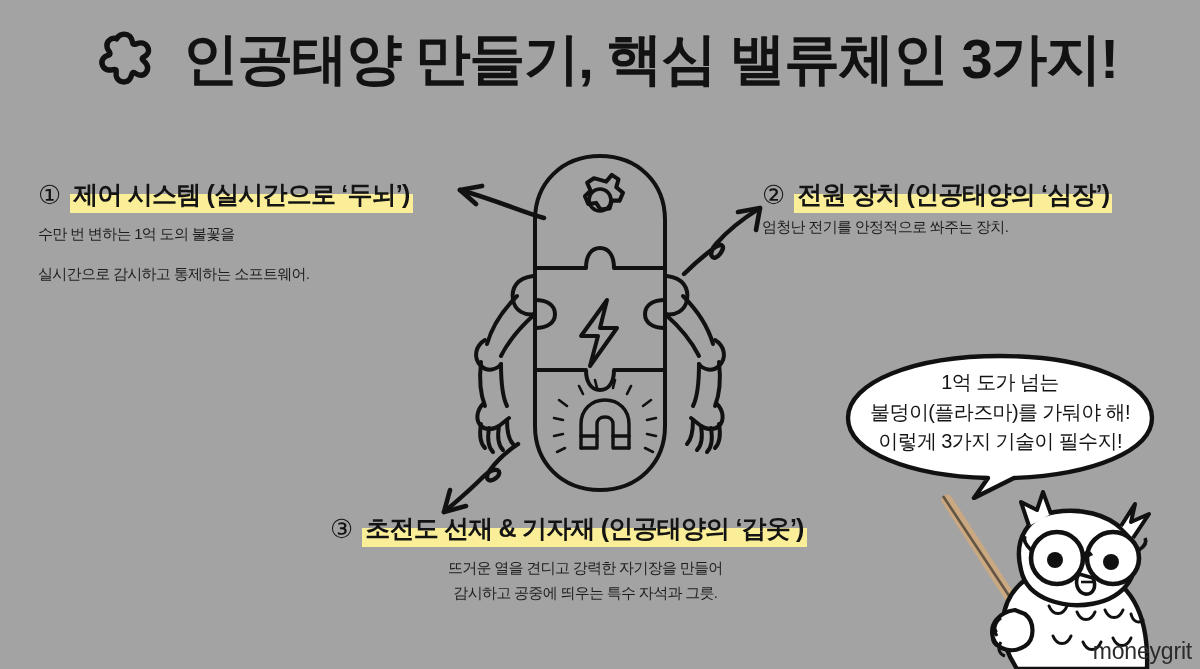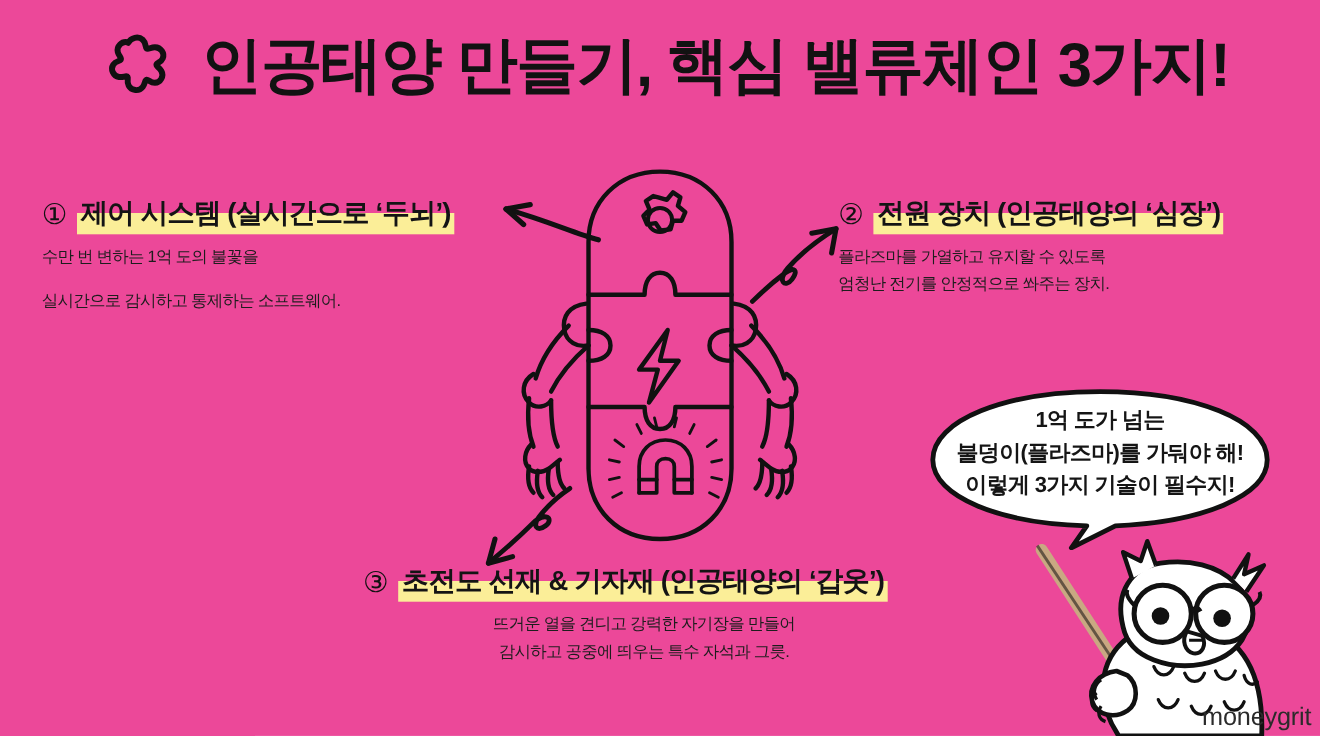--- a/index.html
+++ b/index.html
@@ -10,21 +10,21 @@
     background: #FDFDFB;
     font-family: "Liberation Sans", "DejaVu Sans", sans-serif;
     overflow: hidden;
     position: relative;
   }
 
   #infographic {
     position: relative;
     width: 1200px;
     height: 669px;
-    background: #ec4899;
+    background: #a3a3a3;
   }
 
   
   .title-row {
     position: absolute;
     left: 0; top: 22px;
     width: 1200px;
     display: flex;
     align-items: center;
     justify-content: center;
@@ -90,21 +90,21 @@
   #arrow-to-super   { left: 426px; top: 436px; }
 
   
   #speech-bubble { position: absolute; left: 842px; top: 352px; }
   .bubble-text {
     position: absolute;
     left: 842px; top: 368px;
     width: 316px;
     text-align: center;
     font-size: 20px;
-    font-weight: 700;
+    font-weight: 400;
     color: #151515;
     letter-spacing: -0.6px;
     line-height: 1.48;
     white-space: nowrap;
   }
 
   
   #owl-figure { position: absolute; left: 925px; top: 482px; }
 
   
@@ -144,21 +144,20 @@
     </div>
     <div class="sec-body">수만 번 변하는 1억 도의 불꽃을</div>
     <div class="sec-body" style="margin-top:17px;">실시간으로 감시하고 통제하는 소프트웨어.</div>
   </div>
 
   <div class="section" id="section-power">
     <div class="sec-head">
       <span class="sec-num">②</span>
       <span class="sec-title">전원 장치 (인공태양의 ‘심장’)</span>
     </div>
-    <div class="sec-body">플라즈마를 가열하고 유지할 수 있도록</div>
     <div class="sec-body" style="margin-top:2px;">엄청난 전기를 안정적으로 쏴주는 장치.</div>
   </div>
 
   <div class="section" id="section-super">
     <div class="sec-head">
       <span class="sec-num">③</span>
       <span class="sec-title">초전도 선재 &amp; 기자재 (인공태양의 ‘갑옷’)</span>
     </div>
     <div class="sec-body">뜨거운 열을 견디고 강력한 자기장을 만들어</div>
     <div class="sec-body" style="margin-top:2px;">감시하고 공중에 띄우는 특수 자석과 그릇.</div>

